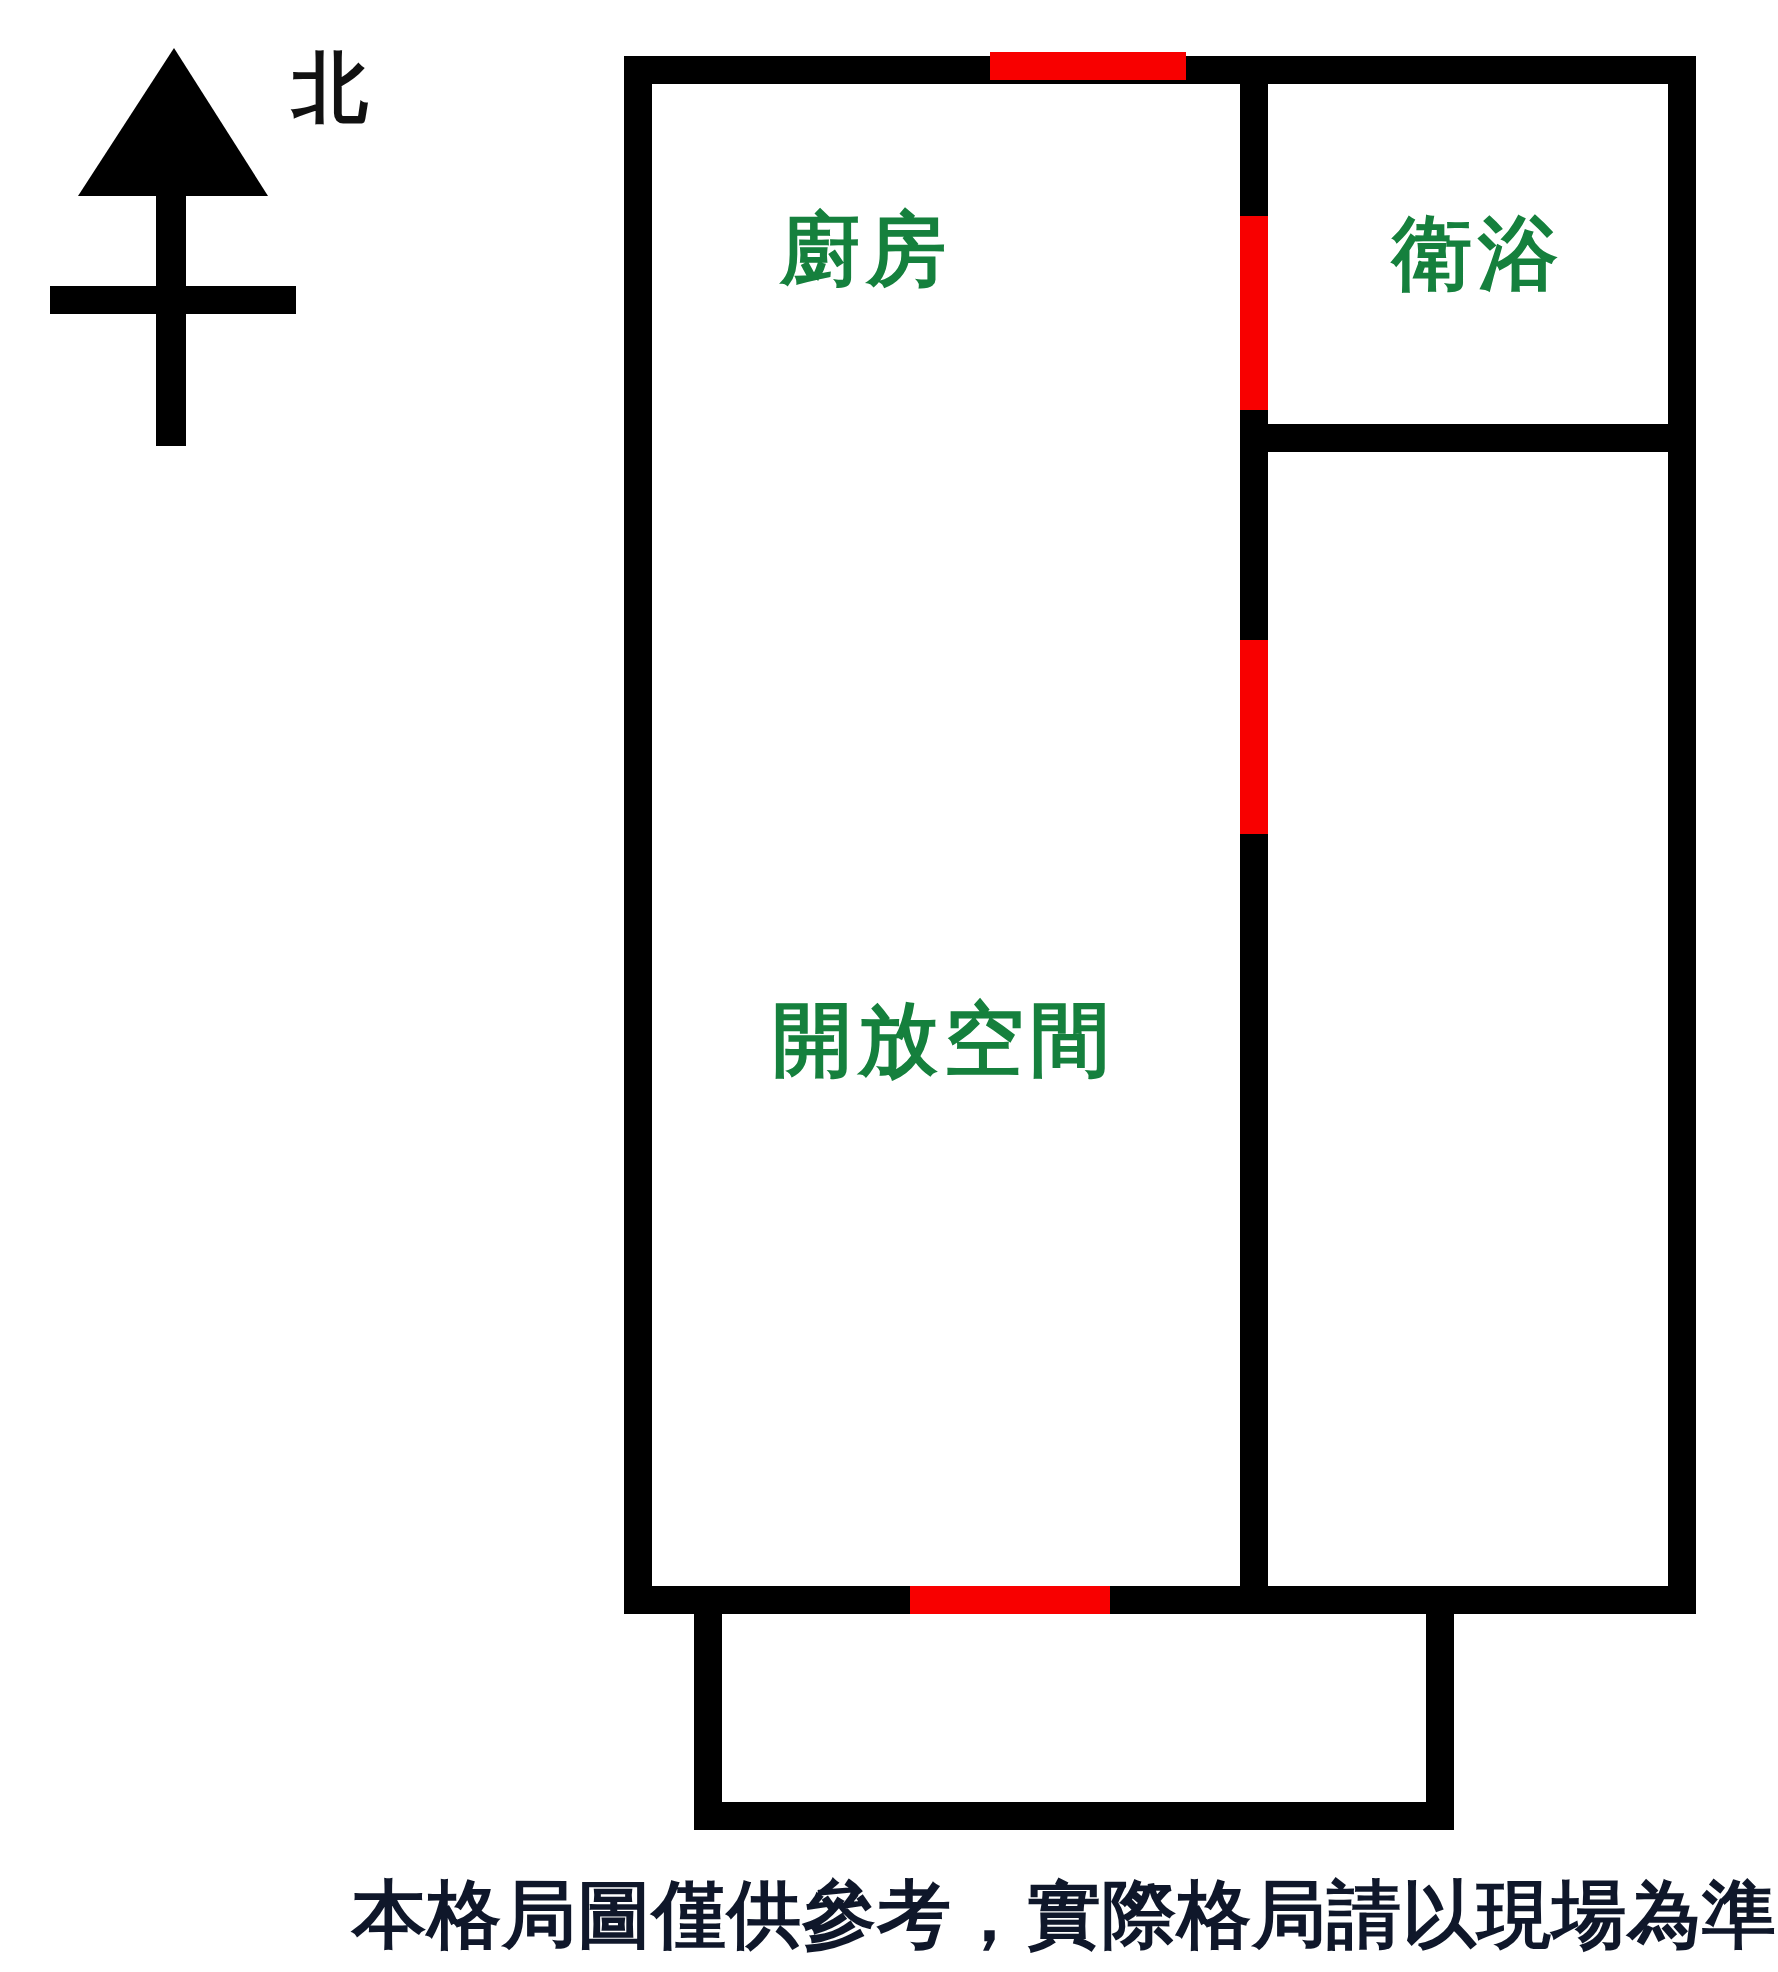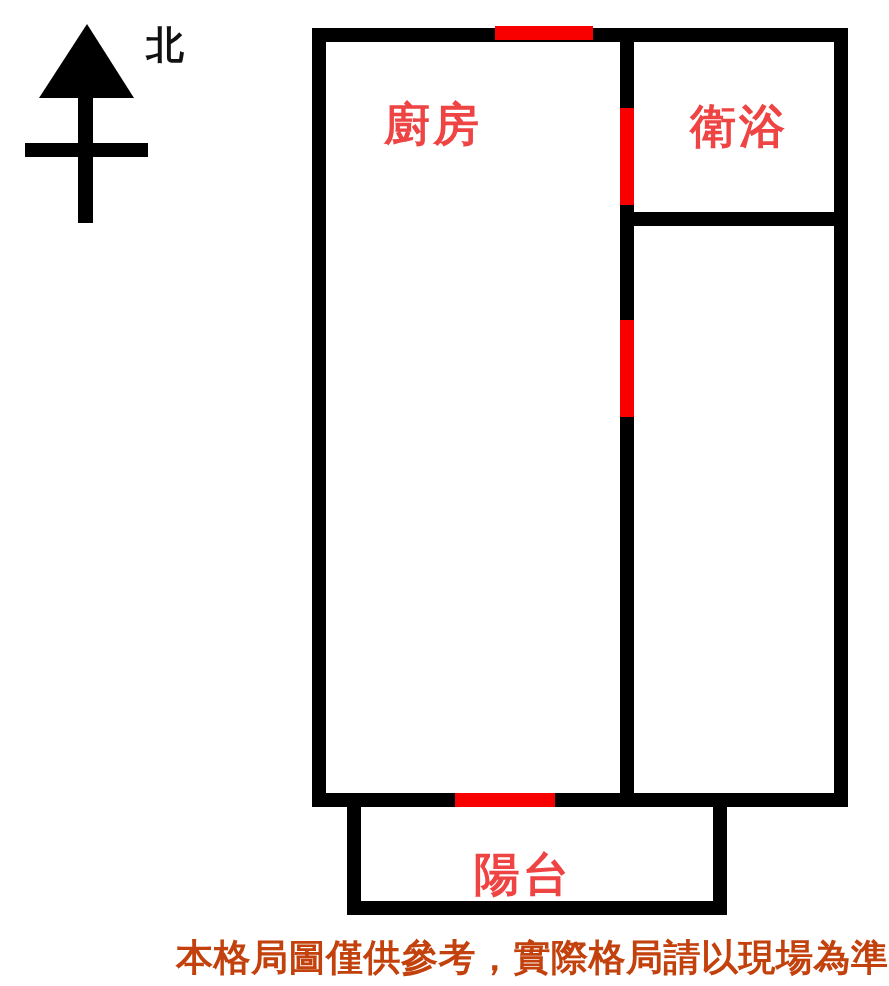--- a/index.html
+++ b/index.html
@@ -19,23 +19,23 @@
     position: absolute;
     background: #000000;
   }
   .opening {
     position: absolute;
     background: #f80000;
   }
   .room-label {
     position: absolute;
     transform: translate(-50%, -50%);
-    font-size: 46px;
+    font-size: 40px;
     font-weight: 600;
-    color: #ef4444;
+    color: #15803d;
     white-space: nowrap;
     letter-spacing: 3px;
   }
   #north-arrow {
     position: absolute;
     left: 20px;
     top: 20px;
   }
   #north-label {
     position: absolute;
@@ -45,21 +45,21 @@
     font-weight: 600;
     color: #111111;
     line-height: 1;
   }
   #disclaimer {
     position: absolute;
     left: 176px;
     top: 933px;
     font-size: 37px;
     font-weight: 700;
-    color: #c2410c;
+    color: #0f172a;
     white-space: nowrap;
     letter-spacing: 0.5px;
   }
 </style>
 </head>
 <body>
 
 <div id="canvas">
 
   <svg id="north-arrow" width="135" height="205" viewBox="0 0 135 205">
@@ -81,17 +81,17 @@
   <div class="wall" style="left:713px; top:807px; width:14px;  height:108px;"></div>
   <div class="wall" style="left:347px; top:901px; width:380px; height:14px;"></div>
 
   <div class="opening" style="left:495px; top:26px;  width:98px;  height:14px;"></div>
   <div class="opening" style="left:620px; top:108px; width:14px;  height:97px;"></div>
   <div class="opening" style="left:620px; top:320px; width:14px;  height:97px;"></div>
   <div class="opening" style="left:455px; top:793px; width:100px; height:14px;"></div>
 
   <div class="room-label" style="left:433px; top:125px;">廚房</div>
   <div class="room-label" style="left:739px; top:127px;font-family:Liberation Mono, monospace;">衛浴</div>
-  <div class="room-label" style="left:523px; top:875px;">陽台</div>
+  <div class="room-label" style="left:472px; top:520px;">開放空間</div>
 
   <div id="disclaimer">本格局圖僅供參考，實際格局請以現場為準</div>
 
 </div>
 
 </body></html>

